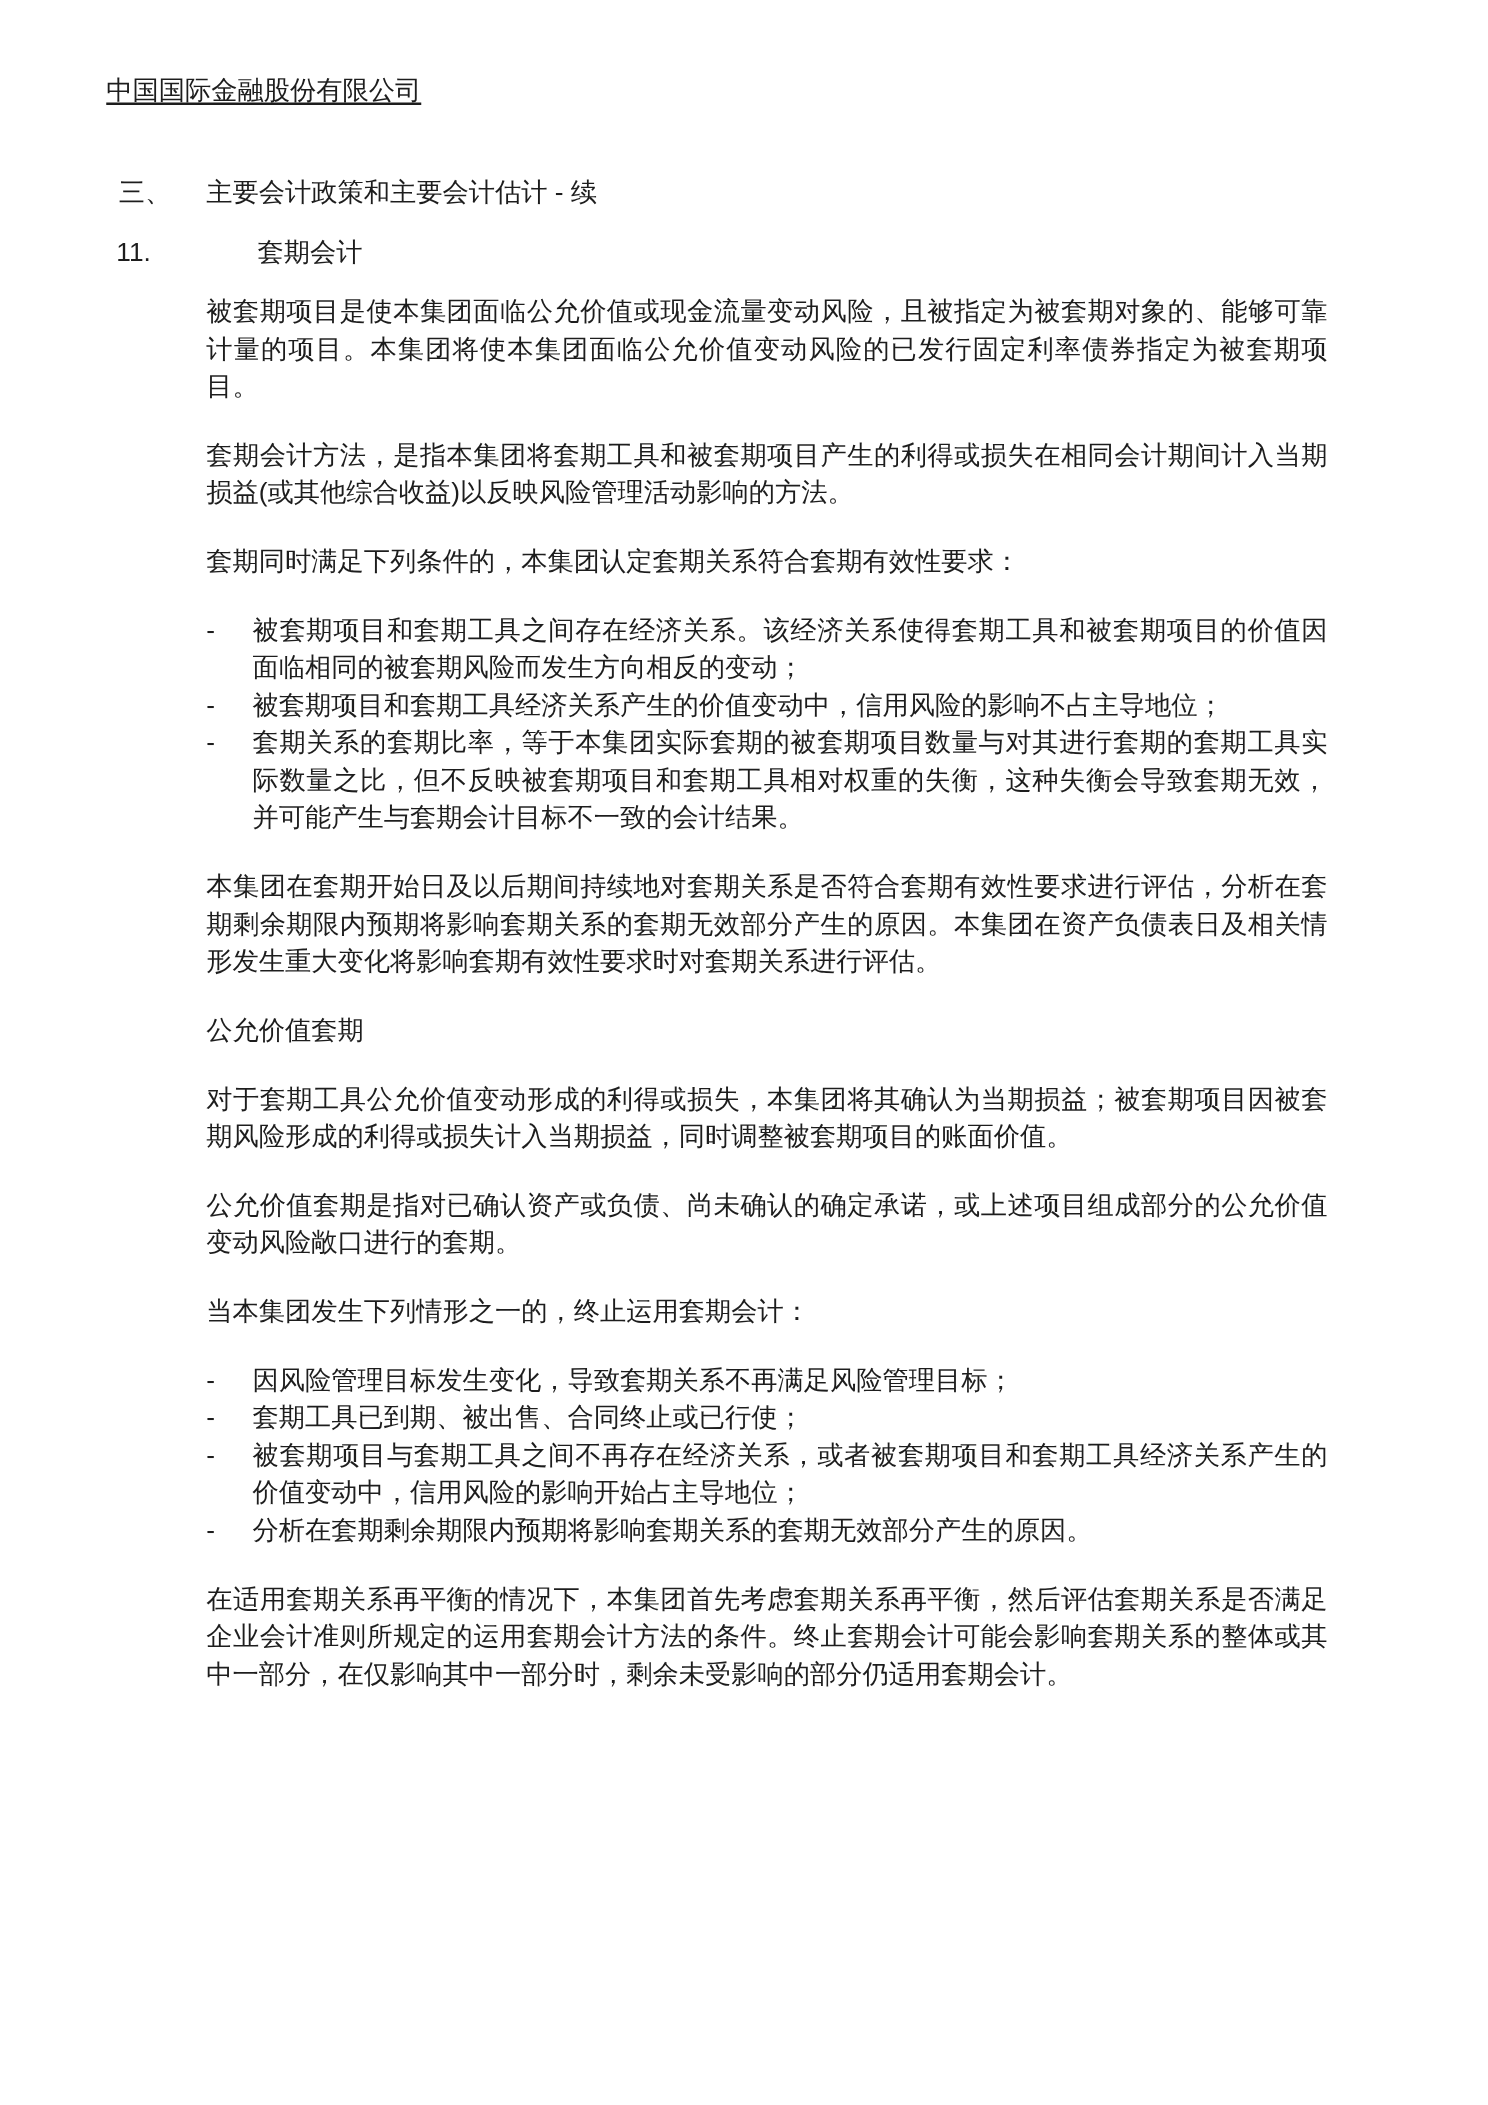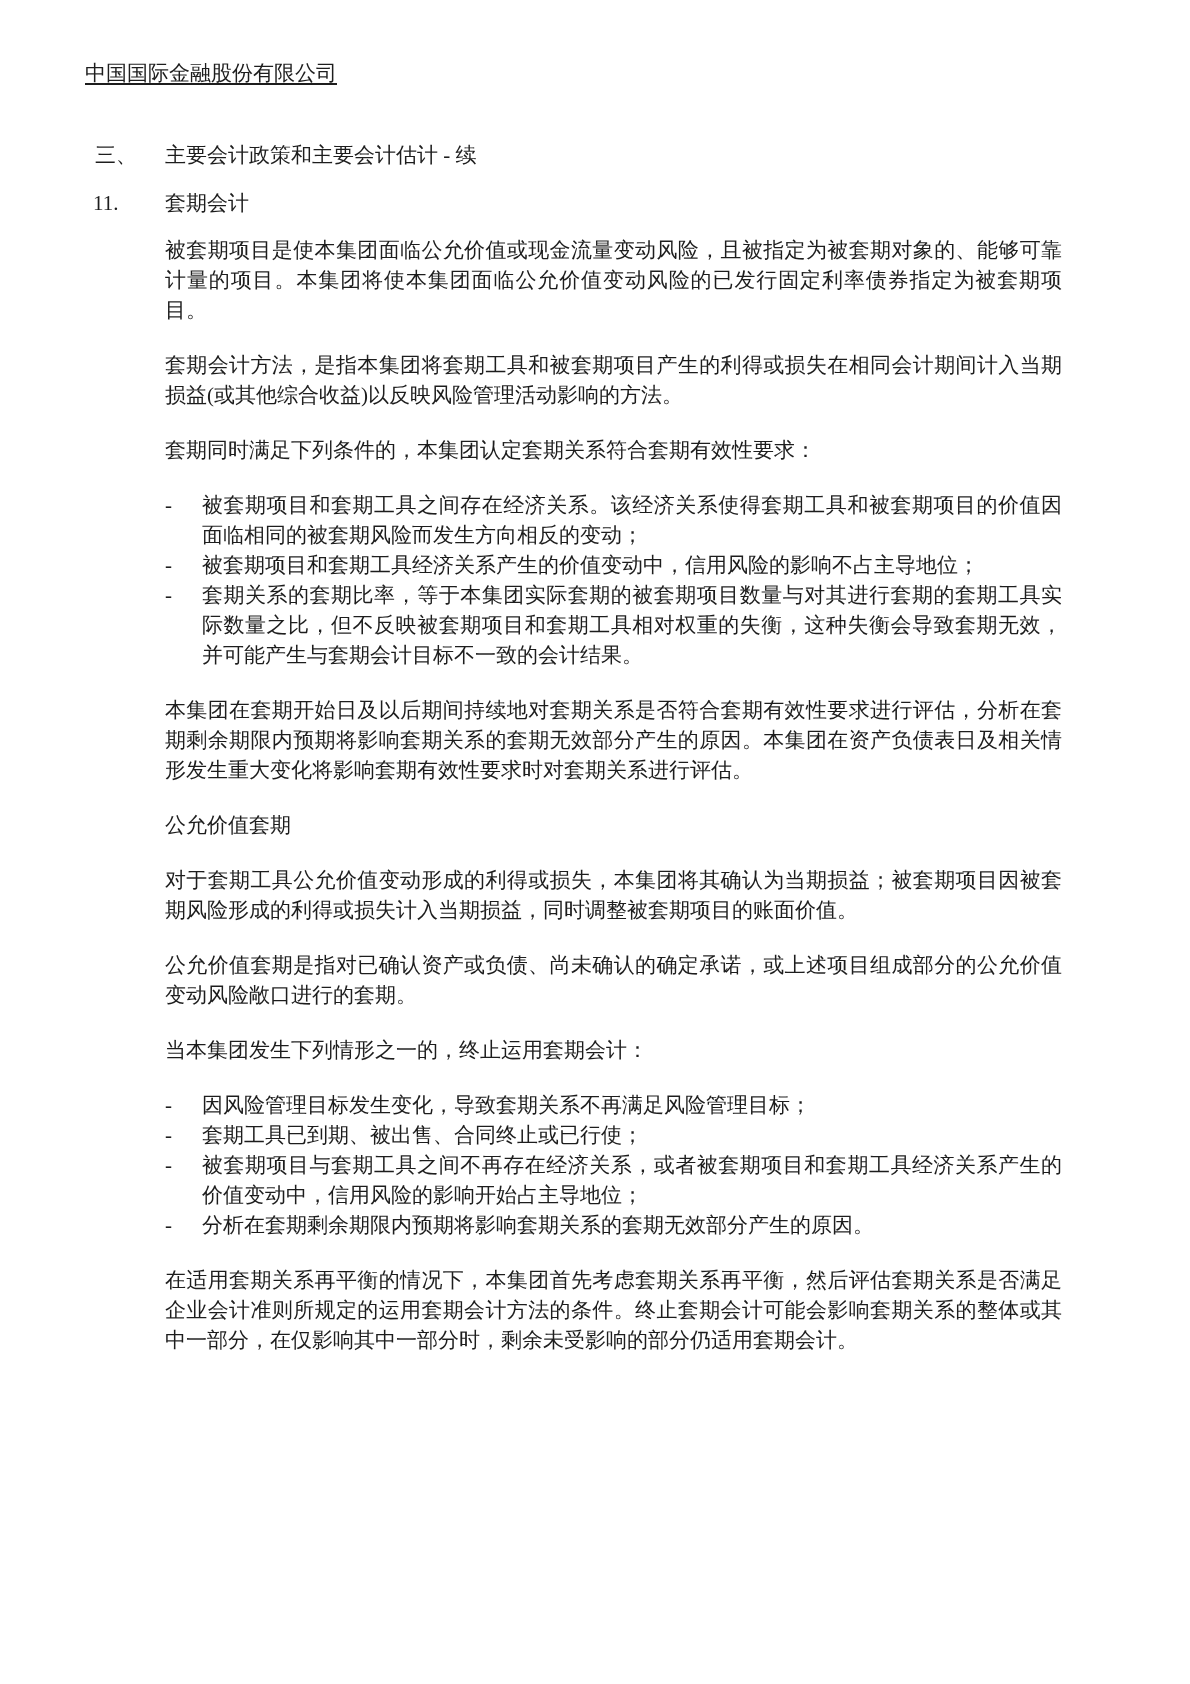--- a/index.html
+++ b/index.html
@@ -2,40 +2,40 @@
 <html><head>
 <meta charset="utf-8">
 <style>
   * { margin: 0; padding: 0; box-sizing: border-box; }
   html, body { background: #ffffff; }
   .page {
     position: relative;
     width: 1190px;
     height: 1372px;
     background: #ffffff;
-    font-family: Liberation Serif, serif;
+    font-family: Liberation Sans, sans-serif;
     color: #1d1d1d;
     font-size: 21px;
     line-height: 30px;
     overflow: hidden;
   }
   .doc-header {
     margin: 58px 0 0 85px;
   }
   .doc-header .company {
     text-decoration: underline;
     text-underline-offset: 3px;
   }
   .heading-row {
     display: flex;
     align-items: flex-start;
   }
   .section-row { margin: 52px 0 0 95px; }
   .section-row .num { width: 70px; flex: none; }
-  .item-row { margin: 18px 0 16px 93px; }
+  .item-row { margin: 18px 0 16px 93px; gap: 41px; }
   .item-row .num { width: 72px; flex: none; }
   .content {
     margin: 17px 0 0 165px;
     width: 897px;
     text-align: justify;
   }
   .content p { margin-bottom: 25px; }
   .content .subheading { margin-bottom: 25px; }
   .list { margin-bottom: 25px; }
   .li { display: flex; align-items: flex-start; }

